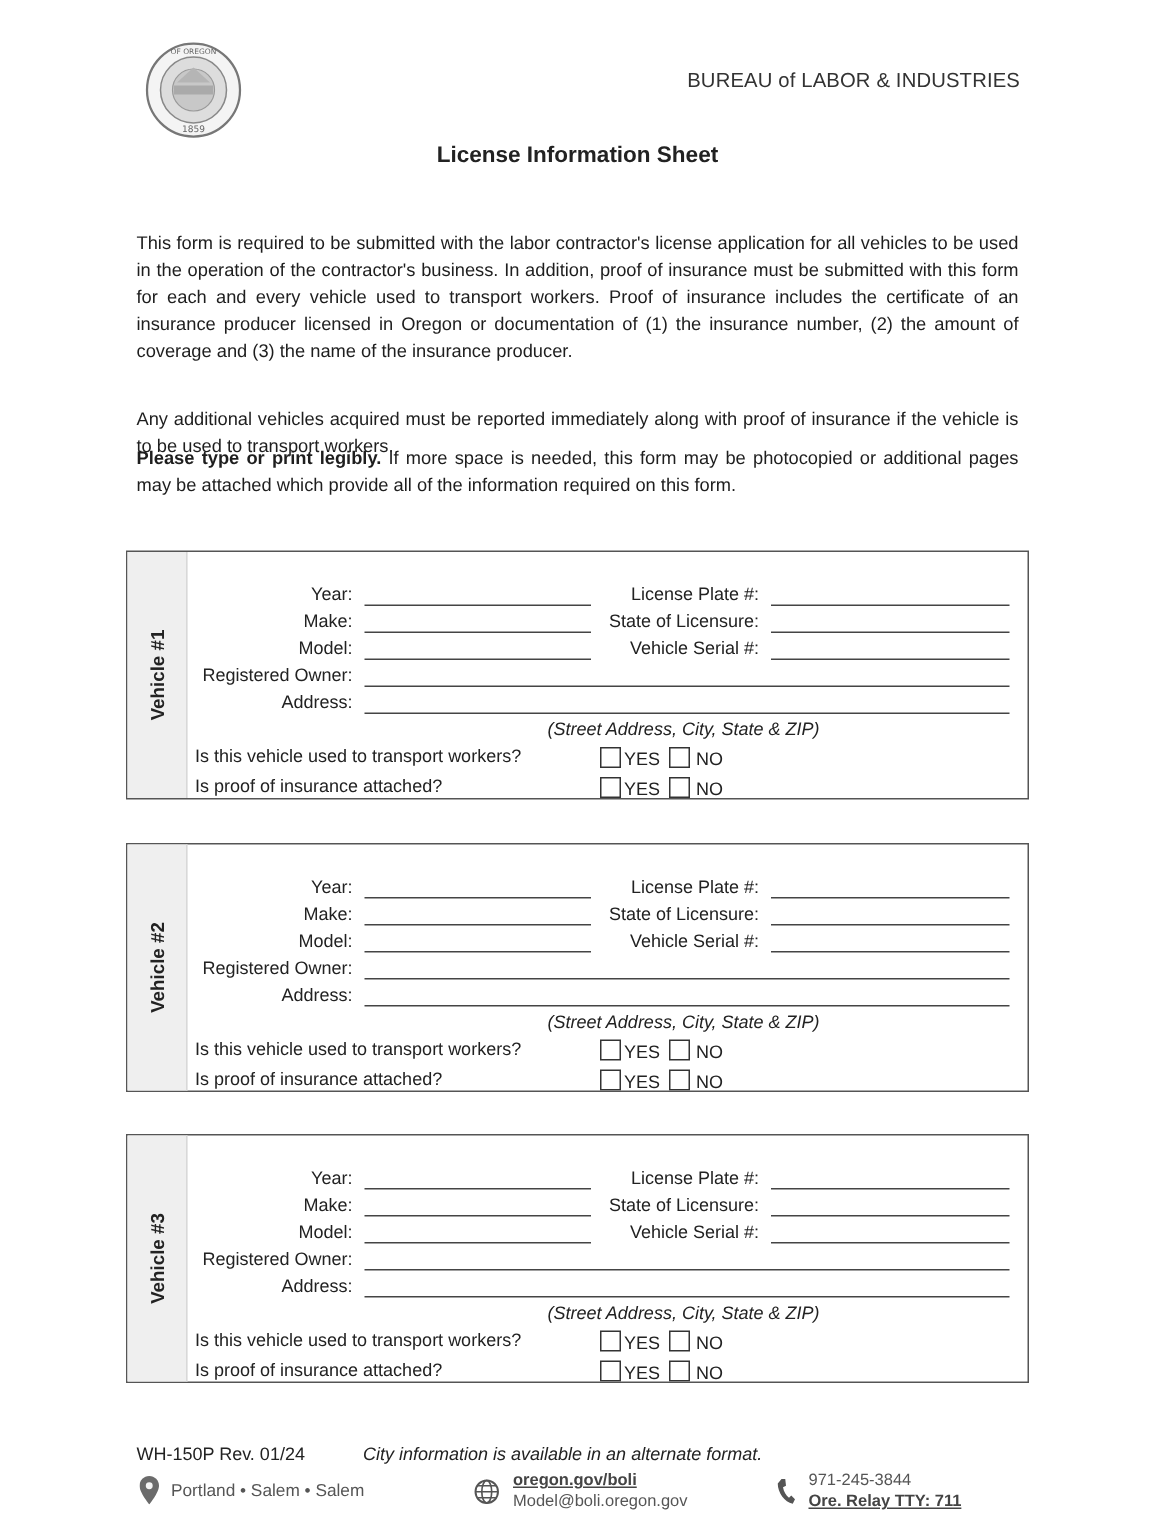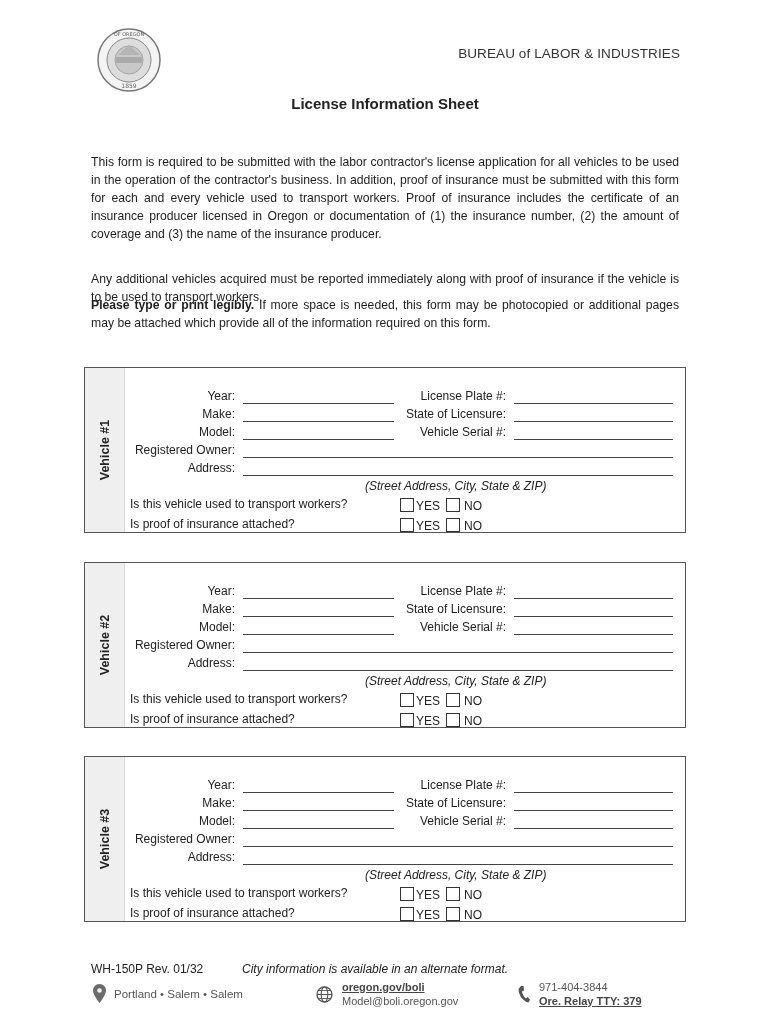--- a/index.html
+++ b/index.html
@@ -212,21 +212,21 @@
     <div class="cbl" style="left:379px; top:131px;">NO</div>
 
     <div class="q" style="left:45px; top:149px;">Is proof of insurance attached?</div>
     <div class="cb" style="left:315px; top:150px;"></div>
     <div class="cbl" style="left:331px; top:151px;">YES</div>
     <div class="cb" style="left:361px; top:150px;"></div>
     <div class="cbl" style="left:379px; top:151px;">NO</div>
   </div>
 </div>
 
-<div class="abs footer-code">WH-150P Rev. 01/32</div>
+<div class="abs footer-code">WH-150P Rev. 01/24</div>
 <div class="abs footer-alt">City information is available in an alternate format.</div>
 <div class="abs fband">
   <svg class="ficon" style="left:9px; top:4px;" width="13" height="19" viewBox="0 0 13 19">
     <path d="M6.5 0 C2.9 0 0 2.9 0 6.5 C0 11 6.5 19 6.5 19 C6.5 19 13 11 13 6.5 C13 2.9 10.1 0 6.5 0 Z" fill="#6b6b6b"></path>
     <circle cx="6.5" cy="6.5" r="2.3" fill="#f4f4f4"></circle>
   </svg>
   <div class="ftext" style="left:30px; top:7px; font-size:11.5px;">Portland • Salem • Salem</div>
 
   <svg class="ficon" style="left:232px; top:6px;" width="17" height="17" viewBox="0 0 17 17">
     <circle cx="8.5" cy="8.5" r="7.5" fill="none" stroke="#555" stroke-width="1.3"></circle>
@@ -237,16 +237,16 @@
   </svg>
   <div class="ftext" style="left:258px; top:0px;">
     <b>oregon.gov/boli</b><br>
     <span>Model@boli.oregon.gov</span>
   </div>
 
   <svg class="ficon" style="left:434px; top:6px;" width="12" height="17" viewBox="0 0 12 17">
     <path d="M3 0 L5.5 0 L6 4.5 L4 5.5 C4.5 8.5 6 11 8 12.5 L9.5 11 L12 13.5 L10.5 16.5 C5 15.5 0.5 9 0.5 3 Z" fill="#555"></path>
   </svg>
   <div class="ftext" style="left:455px; top:0px;">
-    <span>971-404-3844</span><br>
-    <b>Ore. Relay TTY: 379</b>
+    <span>971-245-3844</span><br>
+    <b>Ore. Relay TTY: 711</b>
   </div>
 </div>
 
 </body></html>

